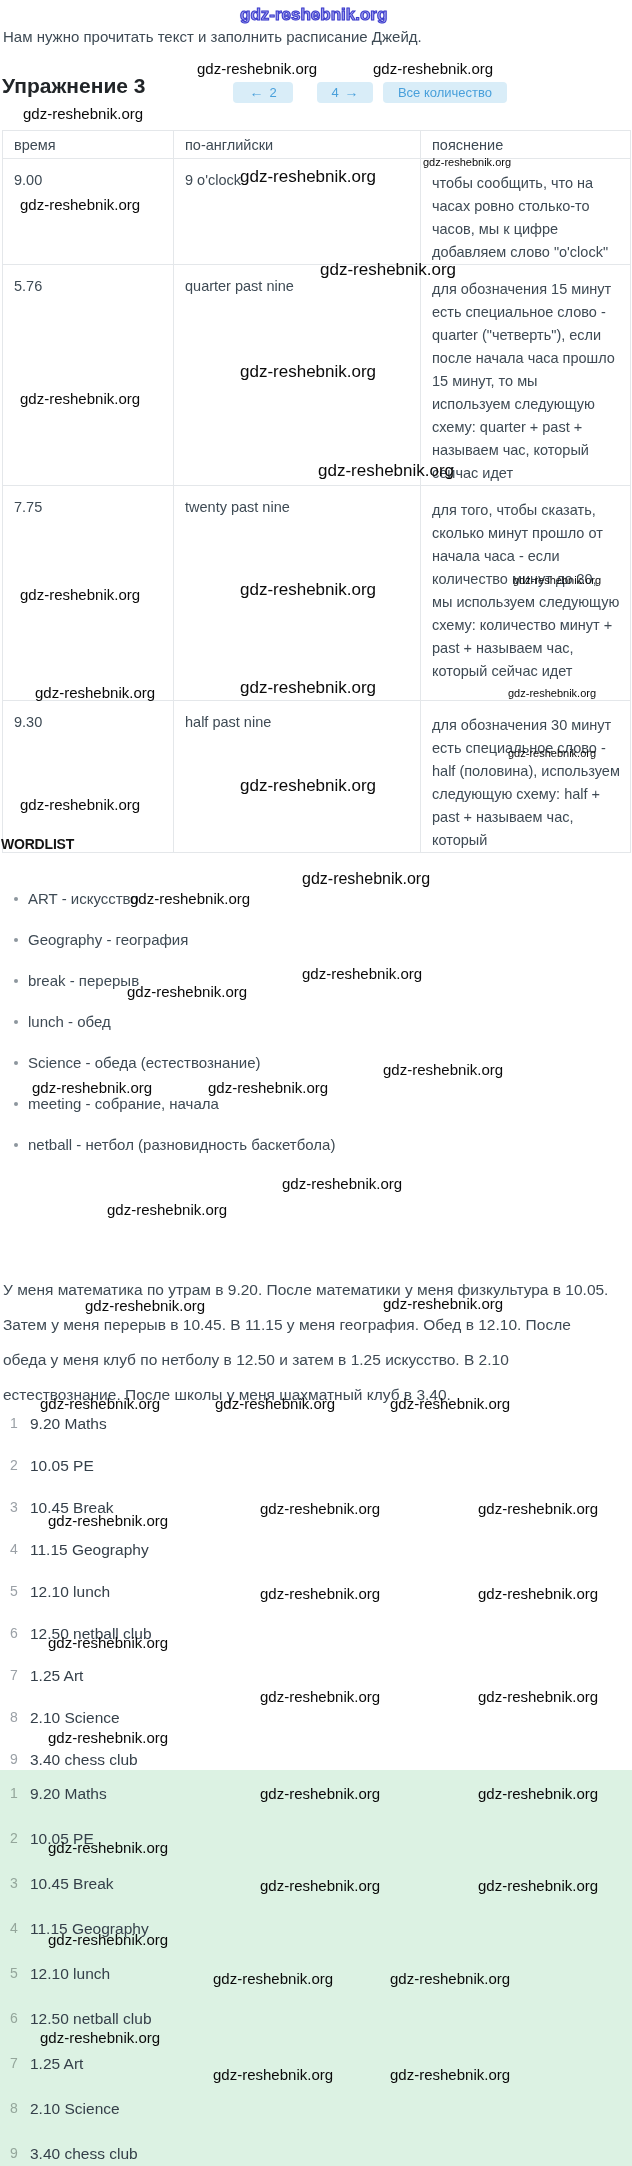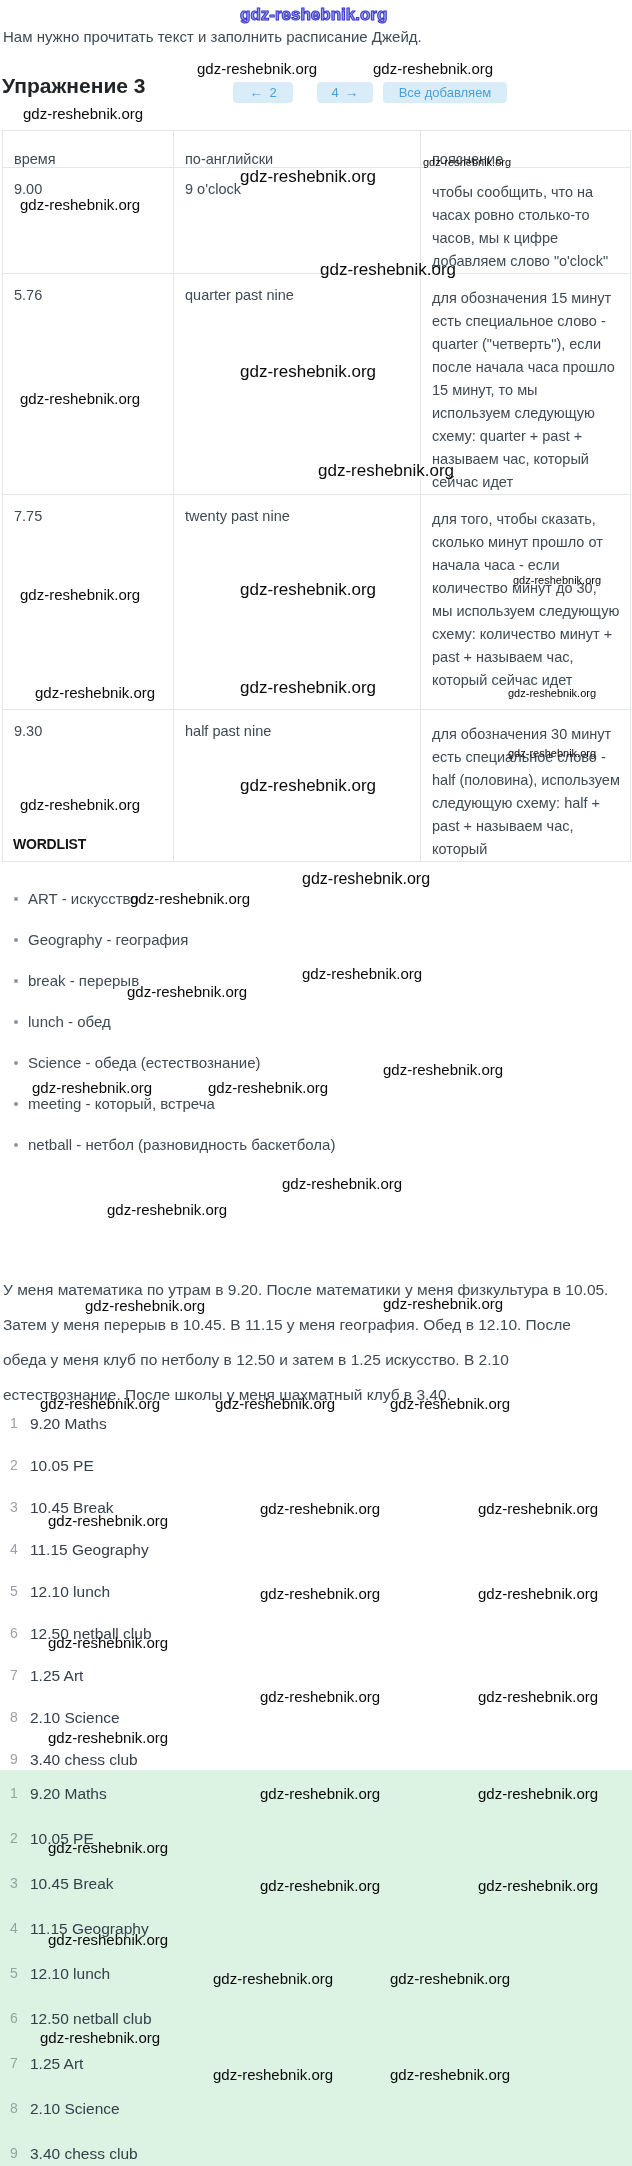--- a/index.html
+++ b/index.html
@@ -17,27 +17,27 @@
   .pill .arrow { font-size:14px; line-height:1; }
   .pill-prev { width:60px; margin-right:24px; }
   .pill-next { width:56px; margin-right:10px; }
   .pill-all  { width:124px; }
 
   .ttable { position:absolute; top:130px; left:2px; width:628px; height:695px;
             border-collapse:collapse; table-layout:fixed; overflow:hidden; }
   .ttable col.c1 { width:171px; } .ttable col.c2 { width:247px; } .ttable col.c3 { width:210px; }
   .ttable th, .ttable td { border:1px solid #e4e7ea; vertical-align:top; text-align:left;
             font-weight:normal; font-size:14.5px; color:#3e4a54; padding:13px 10px 0 11px; }
-  .ttable thead th { height:28px; padding-top:20px; }
+  .ttable thead th { height:28px; padding-top:6px; }
   .ttable .r1 { height:105px;margin-left:9px; } .ttable .r2 { height:199px; }
   .ttable .r3 { height:215px; } .ttable .r4 { height:148px; }
   .expl { line-height:23px; }
   td { overflow:hidden; }
 
-  .wl-head { position:absolute; top:836px; left:13px; font-size:14px; font-weight:bold;
+  .wl-head { position:absolute; top:836px; left:1px; font-size:14px; font-weight:bold;
              color:#141414; letter-spacing:-0.2px; }
   .wordlist { position:absolute; top:890px; left:3px; list-style:none; }
   .wordlist li { position:relative; height:41px; padding-left:25px; font-size:15px; color:#3e4a54; }
   .wordlist li::before { content:""; position:absolute; left:11px; top:7px; width:4px; height:4px;
              border-radius:50%; background:#8d969e; }
 
   .task { position:absolute; top:1272px; left:3px; width:614px; font-size:15.5px;
           line-height:35px; color:#3e4a54; }
 
   .sched { position:absolute; left:0; width:632px; }
@@ -65,21 +65,21 @@
 
   <div class="nav">
     <button class="pill pill-prev">
       <span class="arrow">←</span>
       <span>2</span>
     </button>
     <button class="pill pill-next">
       <span>4</span>
       <span class="arrow">→</span>
     </button>
-    <button class="pill pill-all">Все добавляем</button>
+    <button class="pill pill-all">Все количество</button>
   </div>
 
   <table class="ttable">
     <colgroup>
         <col class="c1">
         <col class="c2">
         <col class="c3">
       </colgroup>
     <thead>
       <tr>
@@ -112,21 +112,21 @@
     </tbody>
   </table>
 
   <div class="wl-head">WORDLIST</div>
   <ul class="wordlist">
     <li>ART - искусство</li>
     <li>Geography - география</li>
     <li>break - перерыв</li>
     <li>lunch - обед</li>
     <li>Science - обеда (естествознание)</li>
-    <li>meeting - который, встреча</li>
+    <li>meeting - собрание, начала</li>
     <li>netball - нетбол (разновидность баскетбола)</li>
   </ul>
 
   <div class="task">У меня математика по утрам в 9.20. После математики у меня физкультура в 10.05. Затем у меня перерыв в 10.45. В 11.15 у меня география. Обед в 12.10. После обеда у меня клуб по нетболу в 12.50 и затем в 1.25 искусство. В 2.10 естествознание. После школы у меня шахматный клуб в 3.40.</div>
 
   <div class="sched sched-plain">
     <div class="srow">
         <span class="snum">1</span>
         <span class="stext">9.20 Maths</span>
       </div>

